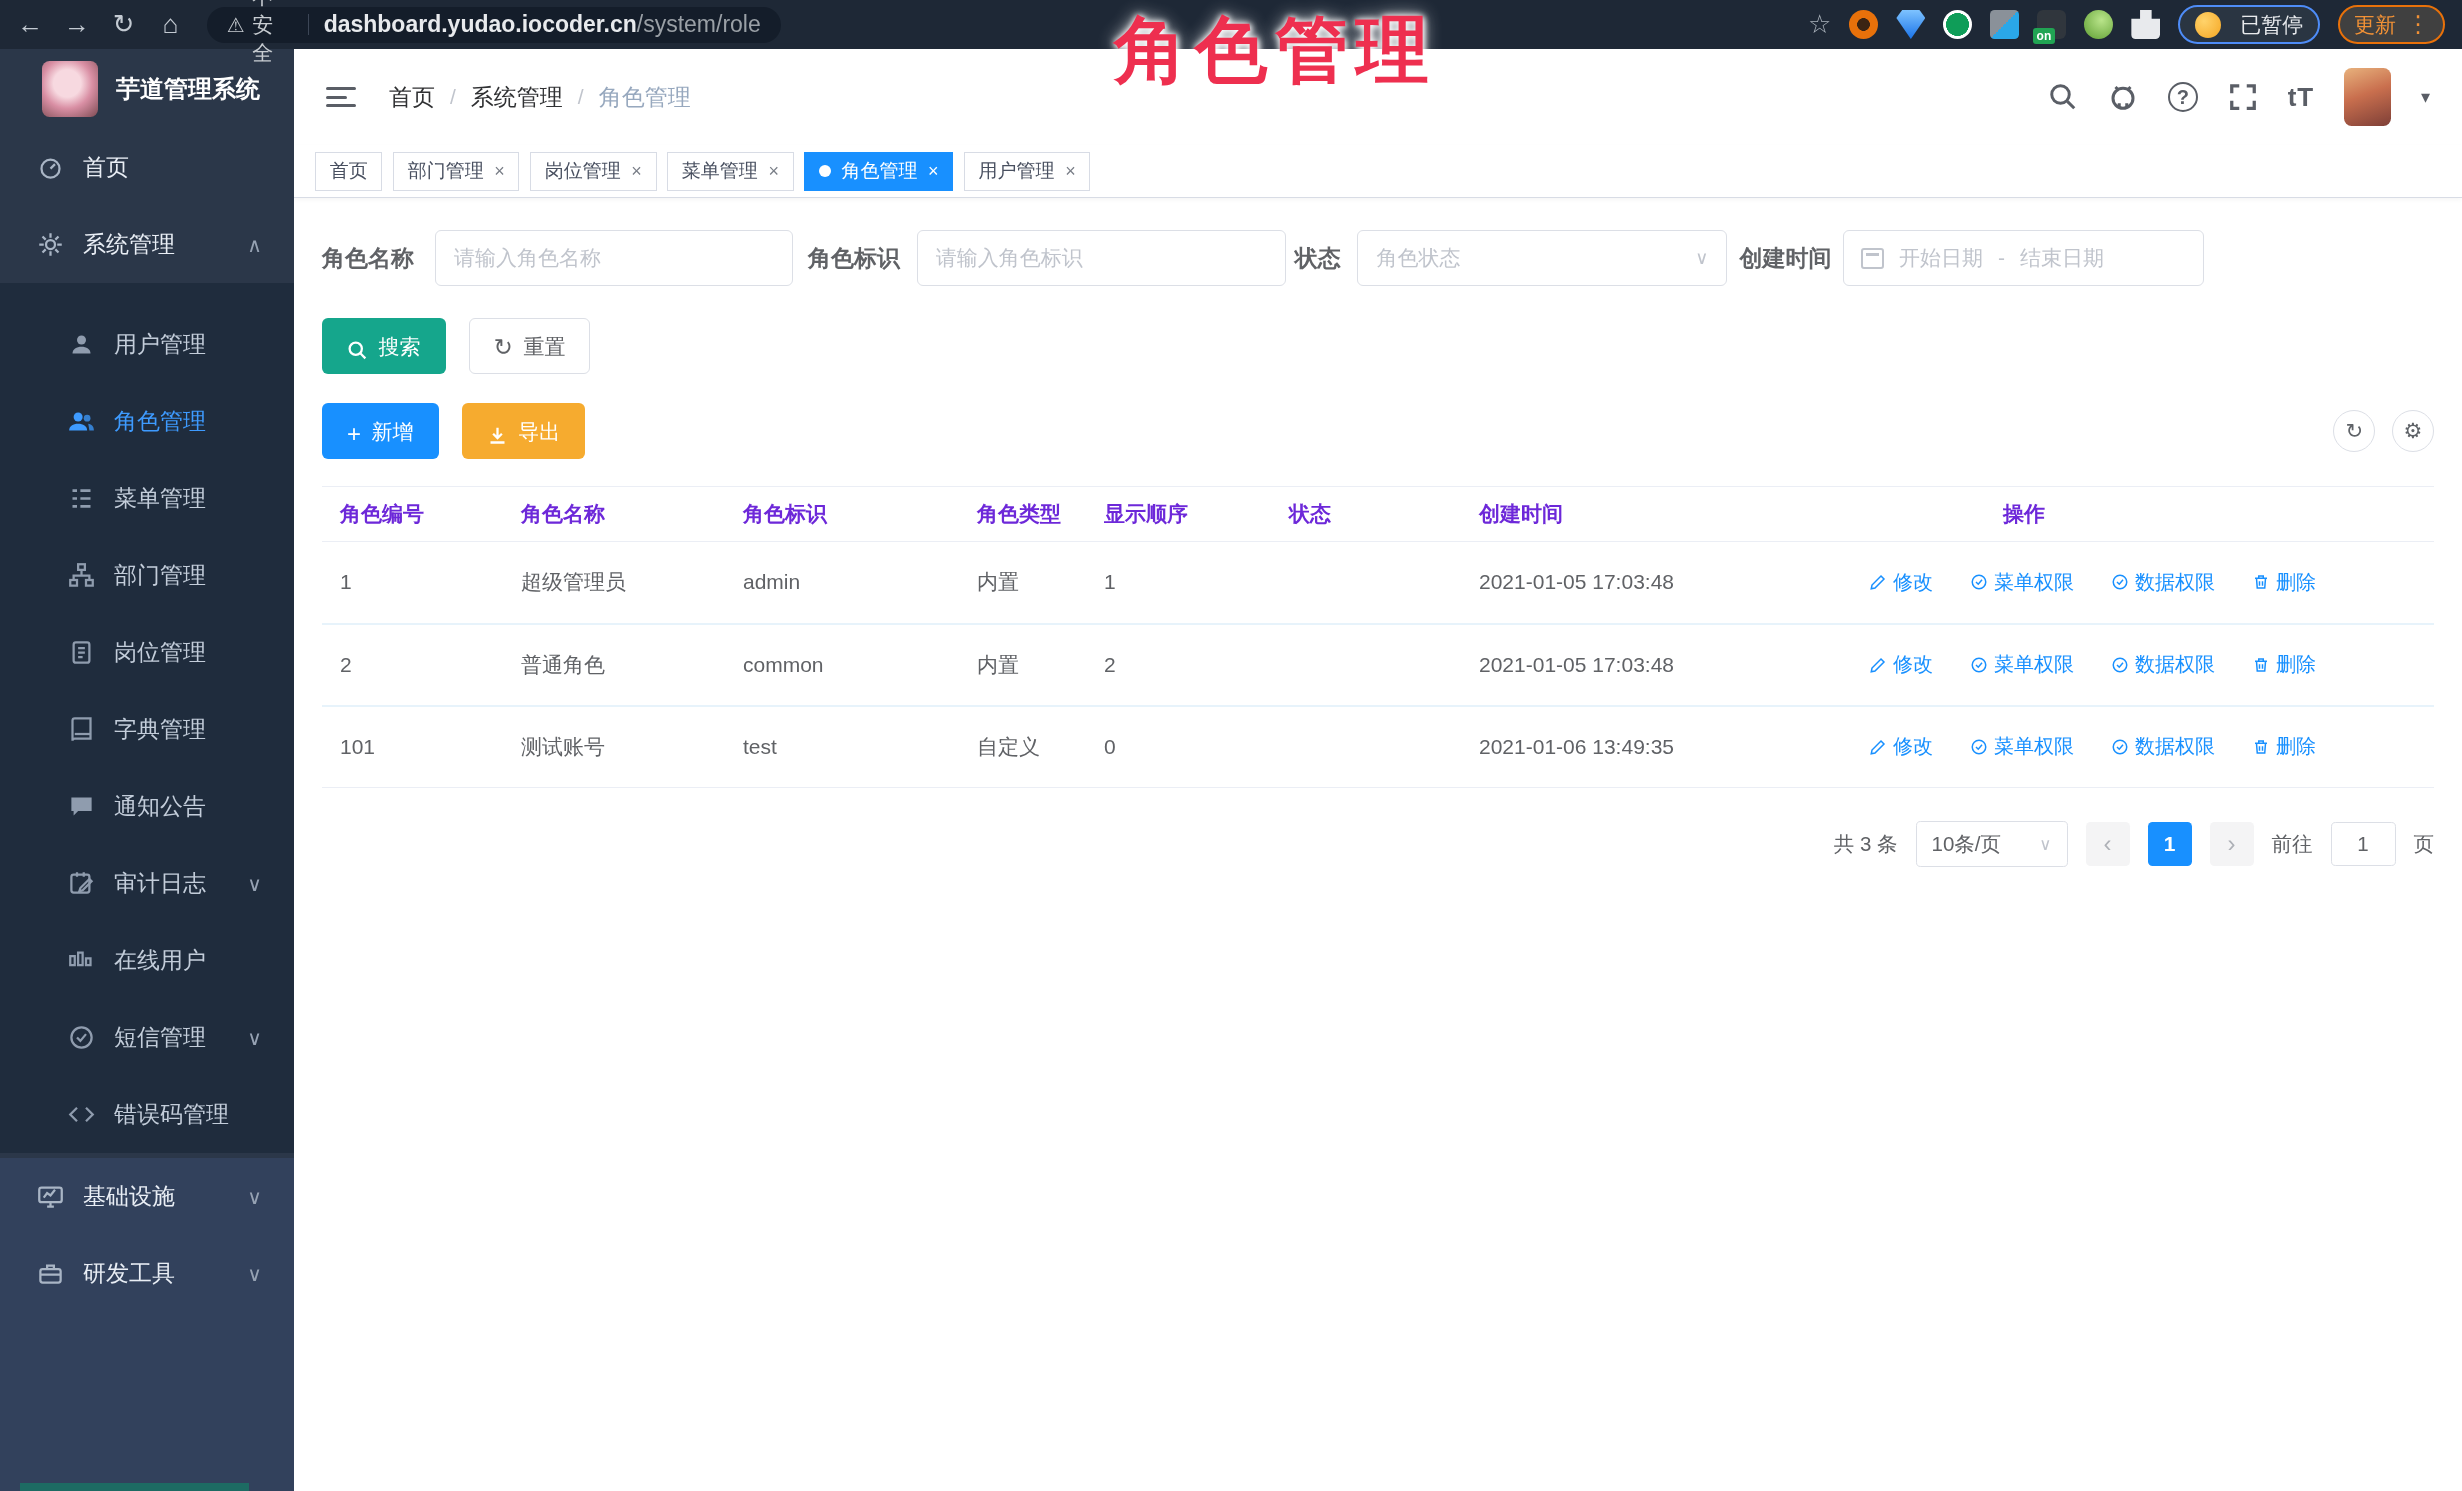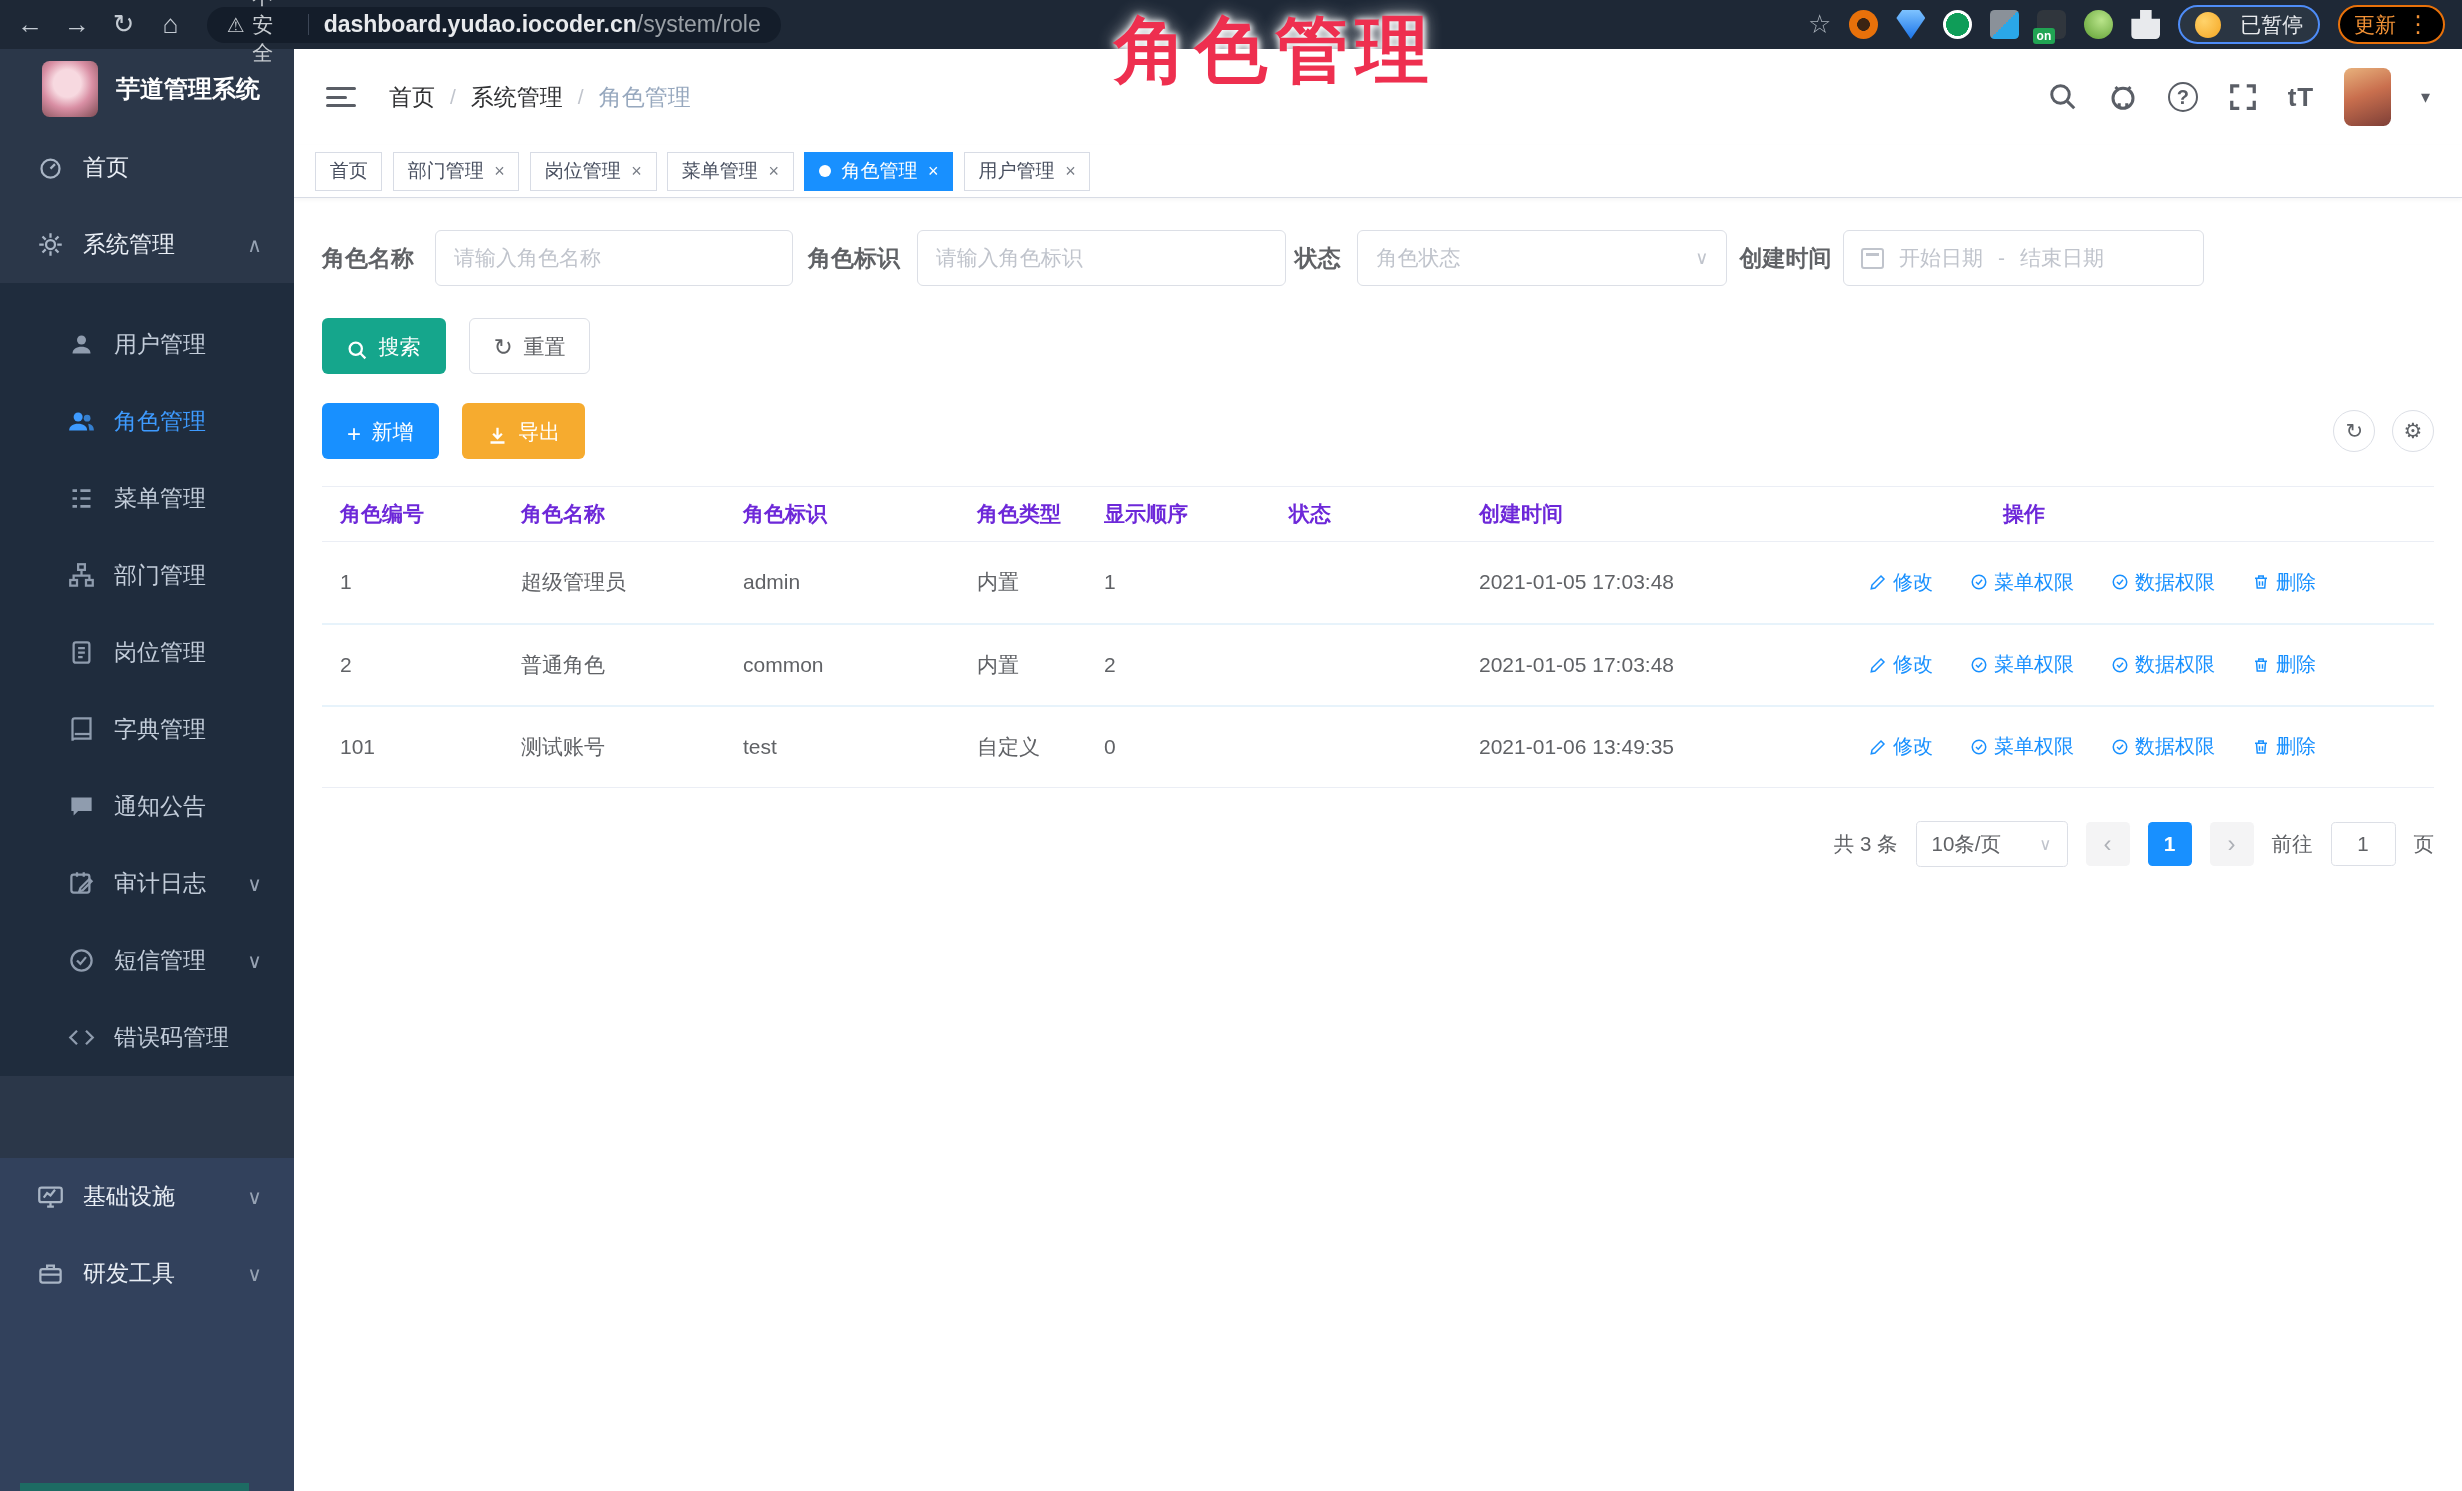--- a/index.html
+++ b/index.html
@@ -21,21 +21,21 @@
   .star-ico { font-size:26px; color:#aab2bb; }
   .ext { width:29px; height:29px; border-radius:6px; position:relative; }
   .ext.round { border-radius:50%; }
   .ext-badge { position:absolute; left:-4.6px; bottom:-4.6px; background:#21a453; color:#fff; font-size:12px;
     padding:0.8px 3.8px; border-radius:3px; font-weight:bold; }
   .paused-pill { height:39px; border:2.3px solid #4e8cf7; border-radius:21px; background:#2a3542;
     display:flex; align-items:center; gap:19px; padding:0 15px; }
   .paused-emoji { width:26px; height:26px; border-radius:50%;
     background:radial-gradient(circle at 35% 35%, #ffd36b, #f5a623); }
   .paused-label { font-size:21px; color:#e8eaed; }
-  .update-pill { height:39px; border:2.3px solid #e8710a; border-radius:21px; background:#000000;
+  .update-pill { height:39px; border:2.3px solid #e8710a; border-radius:21px; background:#404040;
     display:flex; align-items:center; gap:10.6px; padding:0 13.7px; color:#f29135; }
   .update-label { font-size:21px; }
   .kebab { font-size:23px; color:#f29135; }
 
   
   .overlay-title { position:absolute; left:1114px; top:1.5px; z-index:50; font-size:73px; font-weight:bold;
     color:#ee2f4f; letter-spacing:7.6px;
     text-shadow:0 0 7.6px #fff, 0 0 16.7px rgba(255,255,255,.9), 1.5px 1.5px 6px rgba(255,255,255,.85); }
 
   
@@ -290,20 +290,28 @@
       </div>
       <div class="menu-item">
         <span class="mi-ico">
           <svg viewBox="0 0 24 24" fill="none" stroke="currentColor" stroke-width="2">
               <rect x="3" y="4" width="16" height="16" rx="2"></rect>
               <path d="M8 2v4M14 2v4M21 10 13 18l-3 1 1-3 8-8z"></path>
             </svg>
         </span>
         <span class="mi-label">审计日志</span>
         <span class="mi-arrow">∨</span>
+      </div>
+      <div class="menu-item">
+        <span class="mi-ico">
+          <svg viewBox="0 0 24 24" fill="none" stroke="currentColor" stroke-width="2">
+              <path d="M2 8h4v8H2zM9 5h4v11H9zM16 10h4v6h-4z"></path>
+            </svg>
+        </span>
+        <span class="mi-label">在线用户</span>
       </div>
       <div class="menu-item">
         <span class="mi-ico">
           <svg viewBox="0 0 24 24" fill="none" stroke="currentColor" stroke-width="2">
               <circle cx="12" cy="12" r="9"></circle>
               <path d="M8 12l3 3 5-6"></path>
             </svg>
         </span>
         <span class="mi-label">短信管理</span>
         <span class="mi-arrow">∨</span>

